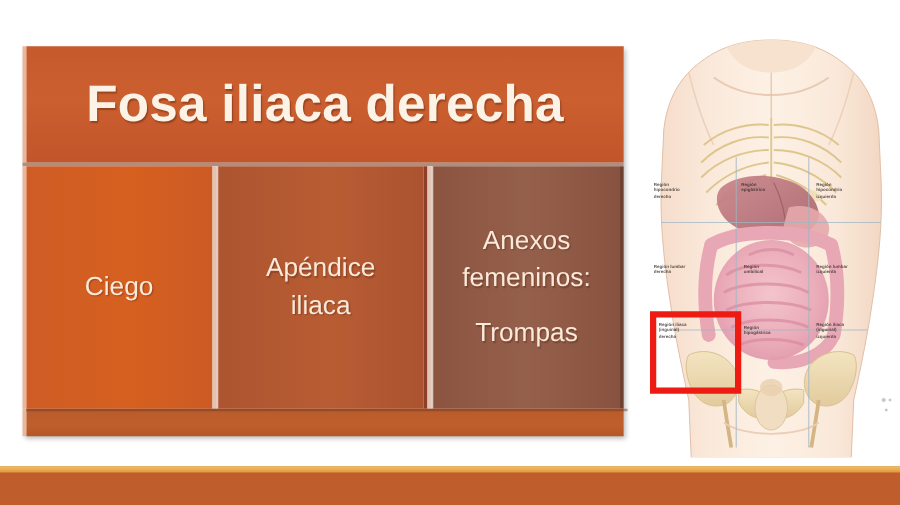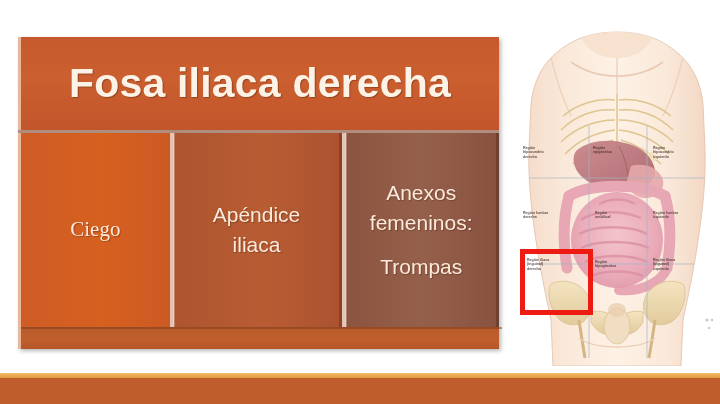--- a/index.html
+++ b/index.html
@@ -89,21 +89,20 @@
     line-height: 1.42;
     text-shadow: 1px 1px 1px rgba(80,35,15,0.4);
     padding: 0 6px;
   }
   .cell .line { display: block; white-space: nowrap; }
 
   #cell-ciego {
     width: 158px;
     background: linear-gradient(to right, #cf5c26 0%, #d6601f 55%, #cc5a24 100%);
     border-left: 3px solid #e8b89c;
-    font-family: Liberation Serif, serif;
   }
   #cell-apendice {
     width: 180px;
     background: linear-gradient(to right, #ad5530 0%, #b85c33 55%, #ab5330 100%);
     border-left: 4px solid #e3c2b1;
     border-right: 3px solid #8d4027;
   }
   #cell-anexos {
     width: 163px;
     background: linear-gradient(to right, #8b5440 0%, #95604b 50%, #885240 100%);

